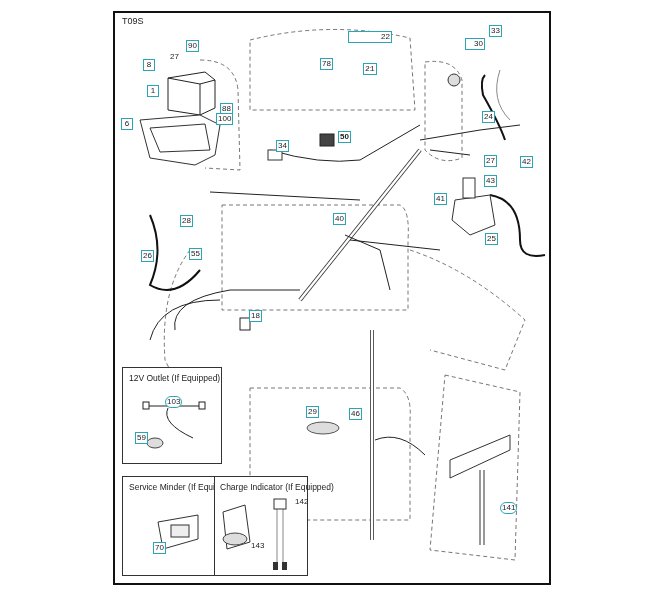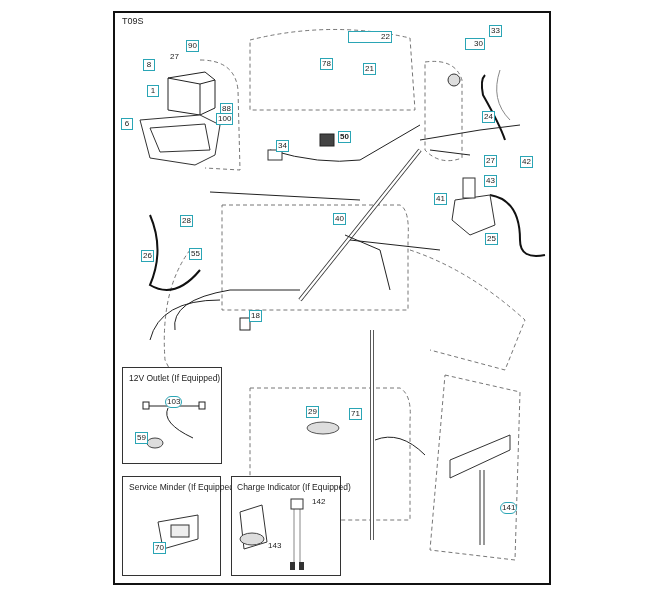--- a/index.html
+++ b/index.html
@@ -86,38 +86,38 @@
 
 <div class="callout" style="left:186px;top:40px;">90</div>
 <div class="plain" style="left:170px;top:52px;">27</div>
 <div class="callout" style="left:143px;top:59px;">8</div>
 <div class="callout" style="left:147px;top:85px;">1</div>
 <div class="callout" style="left:220px;top:103px;">88</div>
 <div class="callout" style="left:216px;top:113px;">100</div>
 <div class="callout" style="left:121px;top:118px;">6</div>
 <div class="callout" style="left:348px;top:31px;padding-left:32px;">22</div>
 <div class="callout" style="left:320px;top:58px;">78</div>
-<div class="callout" style="left:363px;top:63px;">21</div>
+<div class="callout" style="left:363px;top:63px;font-family:Liberation Mono, monospace;">21</div>
 <div class="callout" style="left:465px;top:38px;padding-left:8px;">30</div>
 <div class="callout" style="left:489px;top:25px;">33</div>
 <div class="callout" style="left:482px;top:111px;">24</div>
 <div class="callout" style="left:276px;top:140px;">34</div>
 <div class="callout dark" style="left:338px;top:131px;">50</div>
 <div class="callout" style="left:484px;top:155px;">27</div>
 <div class="callout" style="left:520px;top:156px;">42</div>
 <div class="callout" style="left:484px;top:175px;">43</div>
 <div class="callout" style="left:434px;top:193px;">41</div>
 <div class="callout" style="left:485px;top:233px;">25</div>
 <div class="callout" style="left:180px;top:215px;">28</div>
 <div class="callout" style="left:141px;top:250px;">26</div>
 <div class="callout" style="left:189px;top:248px;">55</div>
 <div class="callout" style="left:333px;top:213px;">40</div>
 <div class="callout" style="left:249px;top:310px;">18</div>
 <div class="callout" style="left:306px;top:406px;">29</div>
-<div class="callout" style="left:349px;top:408px;">71</div>
+<div class="callout" style="left:349px;top:408px;">46</div>
 <div class="callout" style="left:500px;top:502px;border-radius:6px;">141</div>
 
 <div class="inset" style="left:122px;top:367px;width:100px;height:97px;">
   <div class="inset-title">12V Outlet (If Equipped)</div>
   <svg style="position:absolute;left:0;top:0;" width="100" height="97">
     <path d="M25 38 L78 38" stroke="#222" fill="none"></path>
     <path d="M45 40 Q38 55 70 70" stroke="#222" fill="none"></path>
     <rect x="20" y="34" width="6" height="7" fill="#fff" stroke="#222"></rect>
     <rect x="76" y="34" width="6" height="7" fill="#fff" stroke="#222"></rect>
     <ellipse cx="32" cy="75" rx="8" ry="5" fill="#ddd" stroke="#444"></ellipse>
@@ -128,21 +128,21 @@
 
 <div class="inset" style="left:122px;top:476px;width:99px;height:100px;">
   <div class="inset-title">Service Minder (If Equipped)</div>
   <svg style="position:absolute;left:0;top:0;" width="99" height="100">
     <path d="M35 45 L75 38 L75 62 L40 72 Z" fill="#fff" stroke="#333"></path>
     <rect x="48" y="48" width="18" height="12" fill="#eee" stroke="#333"></rect>
   </svg>
   <div class="callout" style="left:30px;top:65px;">70</div>
 </div>
 
-<div class="inset" style="left:231px;top:476px;width:110px;height:100px;">
+<div class="inset" style="left:214px;top:476px;width:94px;height:100px;">
   <div class="inset-title" style="left:5px;">Charge Indicator (If Equipped)</div>
   <svg style="position:absolute;left:0;top:0;" width="98" height="100">
     <path d="M8 35 L30 28 L35 65 L12 72 Z" fill="#fff" stroke="#333"></path>
     <ellipse cx="20" cy="62" rx="12" ry="6" fill="#ddd" stroke="#444"></ellipse>
     <path d="M62 25 L62 88 M68 25 L68 88" stroke="#888" fill="none"></path>
     <rect x="59" y="22" width="12" height="10" fill="#fff" stroke="#333"></rect>
     <rect x="58" y="85" width="5" height="8" fill="#333"></rect>
     <rect x="67" y="85" width="5" height="8" fill="#333"></rect>
   </svg>
   <div class="plain" style="left:80px;top:20px;">142</div>

